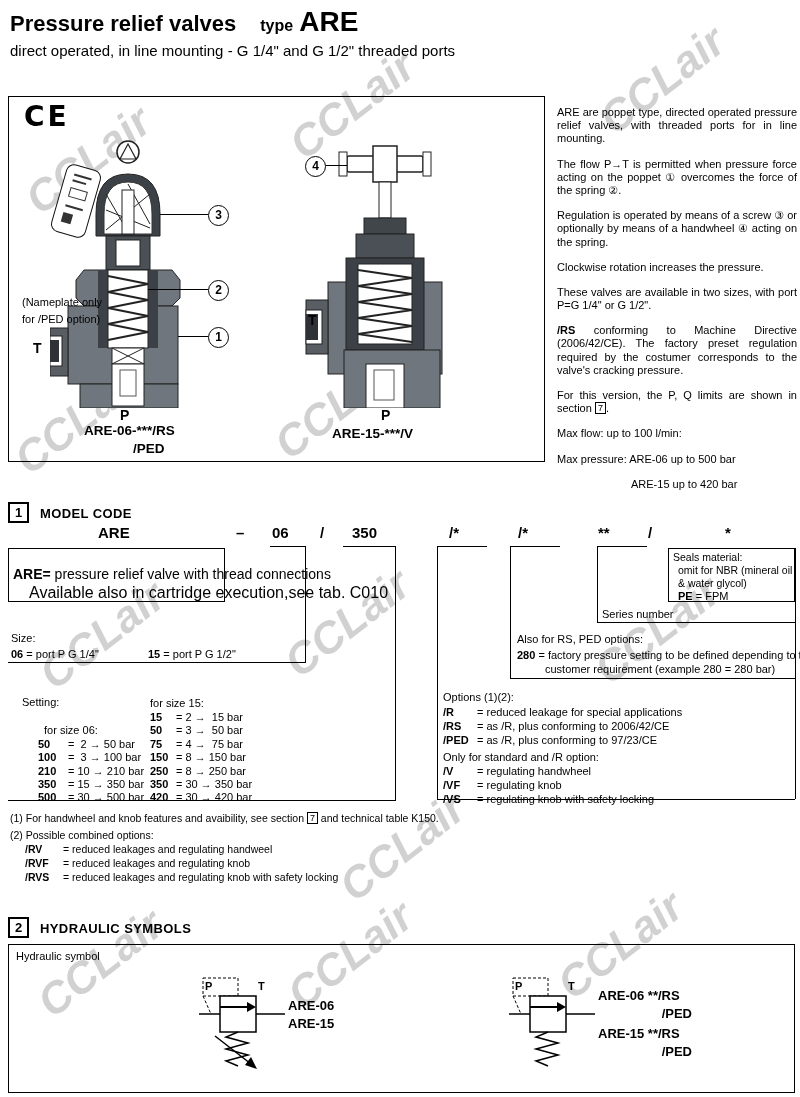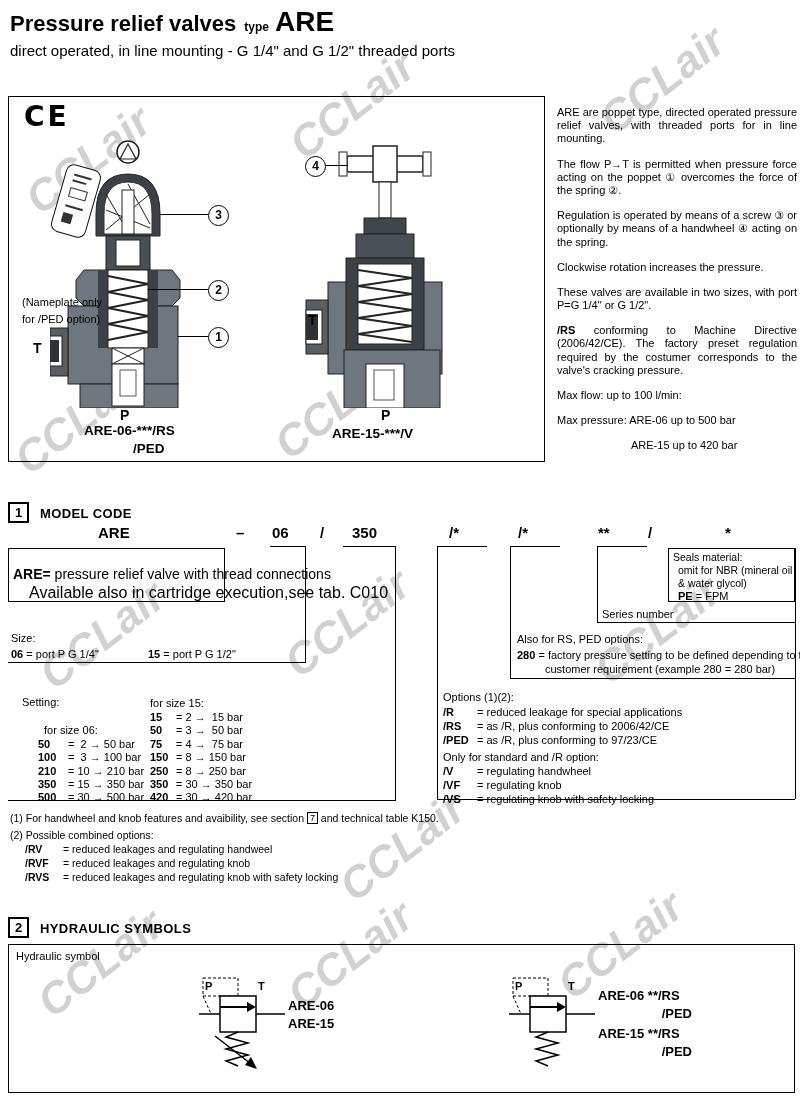--- a/index.html
+++ b/index.html
@@ -47,21 +47,21 @@
 <span class="wm" style="left:30px;top:610px">CCLair</span>
 <span class="wm" style="left:275px;top:598px">CCLair</span>
 <span class="wm" style="left:585px;top:605px">CCLair</span>
 <span class="wm" style="left:330px;top:822px">CCLair</span>
 <span class="wm" style="left:28px;top:938px">CCLair</span>
 <span class="wm" style="left:278px;top:930px">CCLair</span>
 <span class="wm" style="left:548px;top:920px">CCLair</span>
 
 <div style="position:absolute;left:10px;top:6px;display:flex;align-items:baseline;z-index:5">
   <span class="b" style="font-size:22px">Pressure relief valves</span>
-  <span class="b" style="font-size:12px;margin-left:8px">type</span>
+  <span class="b" style="font-size:16px;margin-left:24px">type</span>
   <span class="b" style="font-size:28px;margin-left:6px">ARE</span>
 </div>
 <div class="t" style="left:10px;top:42px;font-size:15px">direct operated, in line mounting - G 1/4" and G 1/2" threaded ports</div>
 
 <div class="rect" style="left:8px;top:96px;width:537px;height:366px"></div>
 <div class="ce">CE</div>
 
 <svg class="svgbox" style="left:50px;top:138px" width="160" height="270" viewBox="0 0 160 270">
   <circle cx="78" cy="14" r="11" fill="#fff" stroke="#222" stroke-width="1.5"></circle>
   <polygon points="78,6 70,21 86,21" fill="none" stroke="#222" stroke-width="1.2"></polygon>
@@ -142,20 +142,21 @@
 <div class="port" style="left:381px;top:407px">P</div>
 <div class="cap" style="left:332px;top:426px">ARE-15-***/V</div>
 
 <div class="desc">
   <p>ARE are poppet type, directed operated pressure relief valves, with threaded ports for in line mounting.</p>
   <p>The flow P→T is permitted when pressure force acting on the poppet ① overcomes the force of the spring ②.</p>
   <p style="margin-bottom:0">Regulation is operated by means of a screw ③ or optionally by means of a handwheel ④ acting on the spring.</p>
   <p>Clockwise rotation increases the pressure.</p>
   <p>These valves are available in two sizes, with port P=G 1/4" or G 1/2".</p>
   <p style="margin-bottom:0"><b>/RS</b><span> conforming to Machine Directive (2006/42/CE). The factory preset regulation required by the costumer corresponds to the valve's cracking pressure.</span></p>
+  <p><span>For this version, the P, Q limits are shown in section </span><span class="secref">7</span><span>.</span></p>
   <p style="margin-bottom:0">Max flow: up to 100 l/min:</p>
   <p style="margin-bottom:0">Max pressure: ARE-06 up to 500 bar</p>
   <p style="margin-left:74px">ARE-15 up to 420 bar</p>
 </div>
 
 <div class="numbox" style="left:8px;top:502px">1</div>
 <div class="sechead" style="left:40px;top:506px">MODEL CODE</div>
 
 <div class="tok" style="left:98px;top:524px">ARE</div>
 <div class="tok" style="left:236px;top:524px">–</div>

